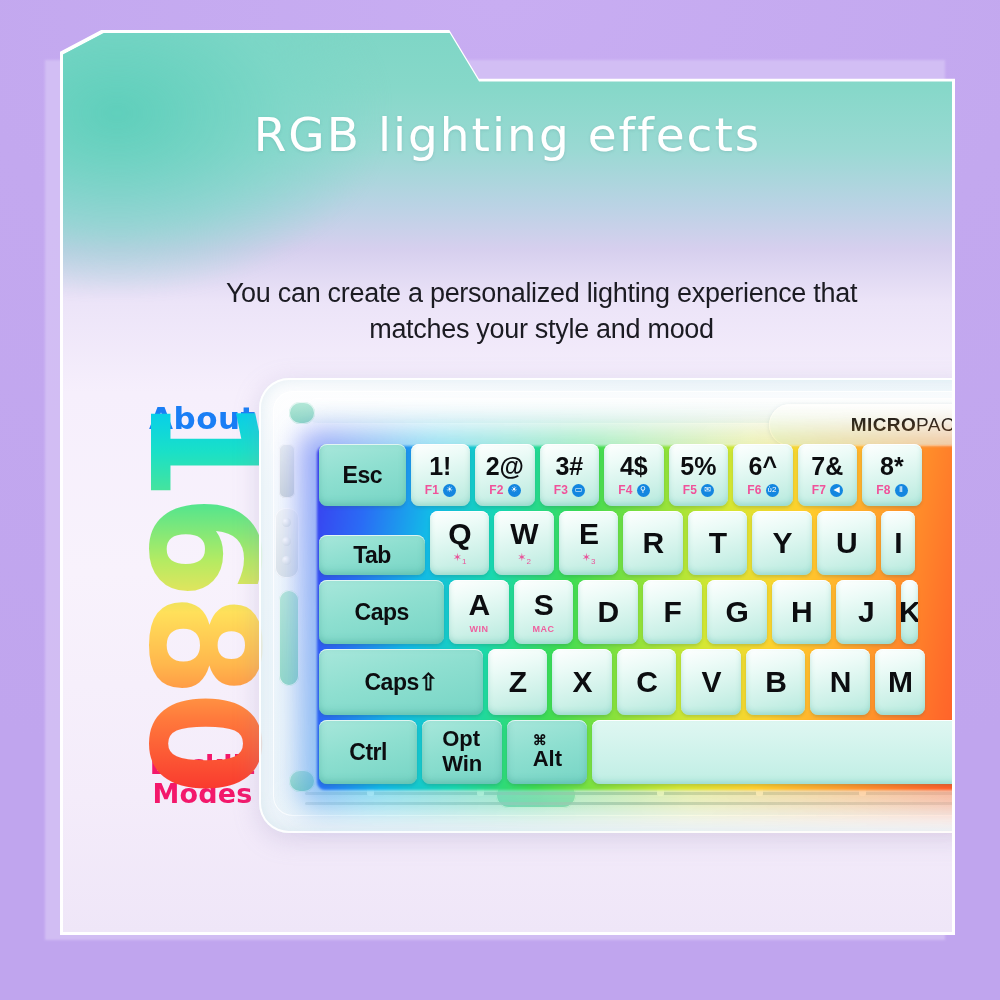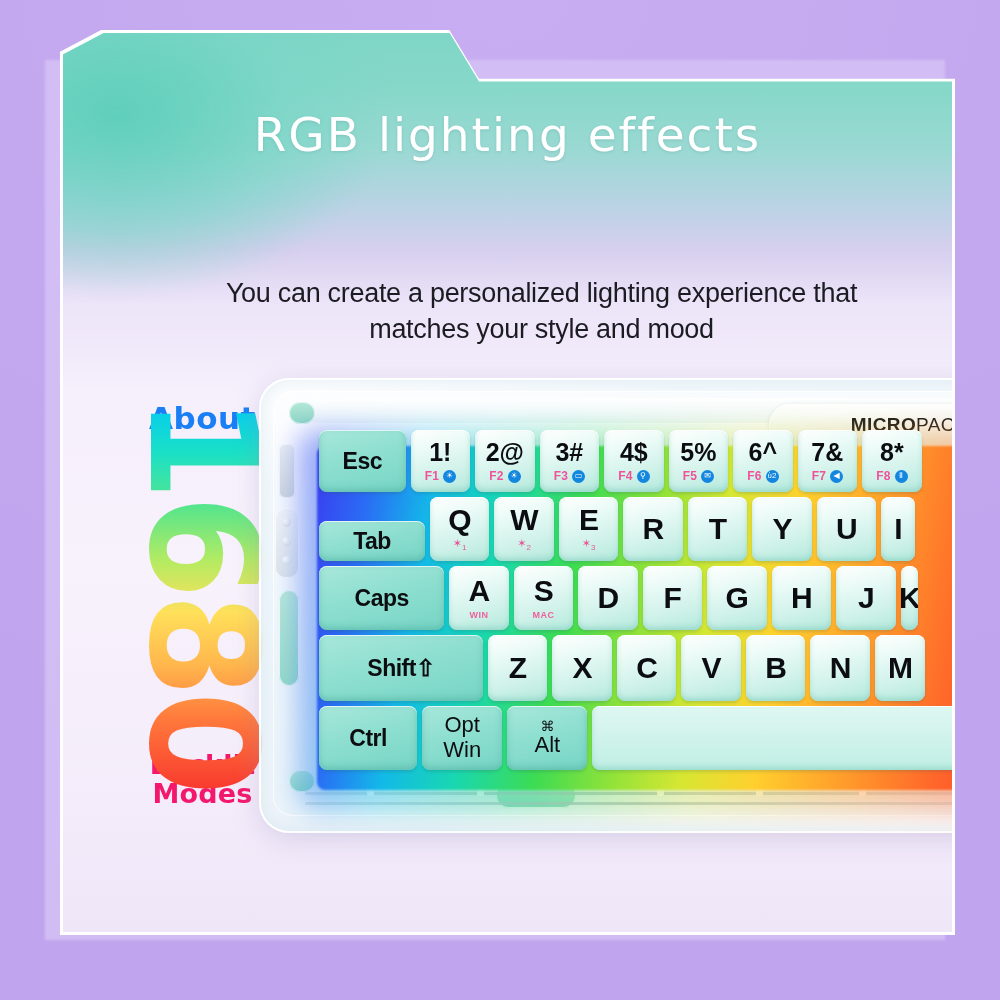--- a/index.html
+++ b/index.html
@@ -271,21 +271,21 @@
       rgba(70,80,245,.55) 0%,
       rgba(20,190,230,.45) 18%,
       rgba(40,215,110,.42) 38%,
       rgba(225,225,50,.40) 60%,
       rgba(255,150,45,.45) 82%,
       rgba(255,85,45,.50) 100%);
     filter: blur(14px);
   }
 
   
-  .keys { position: absolute; left: 60px; top: 52px; width: 664px; height: 404px; }
+  .keys { position: absolute; left: 60px; top: 66px; width: 664px; height: 404px; }
   .krow { position: absolute; left: 0; right: 0; display: flex; gap: 5px; }
   .krow.r0 { top: 0px;   height: 62px; }
   .krow.r1 { top: 67px;  height: 64px; }
   .krow.r2 { top: 136px; height: 64px; }
   .krow.r3 { top: 205px; height: 66px; }
   .krow.r4 { top: 276px; height: 64px; }
 
   .key {
     position: relative;
     border-radius: 8px;
@@ -320,21 +320,21 @@
   .key .fkey { font-size: 12px; font-weight: 700; color: #f0529a; letter-spacing: .2px; }
   .fico {
     width: 13px; height: 13px; border-radius: 50%;
     background: #1386e0;
     display: inline-flex; align-items: center; justify-content: center;
     color: #fff; font-size: 8px; line-height: 1;
   }
   .key .tiny { font-size: 9px; font-weight: 700; color: #ef5f9e; letter-spacing: .5px; margin-top: 4px; }
   .key .bt { font-size: 11px; color: #e8569b; margin-top: 3px; line-height: 1; }
   .key .bt sub { font-size: 8px; }
-  .key .two { font-size: 22px; font-weight: 400; line-height: 1.12; text-align: center; }
+  .key .two { font-size: 22px; font-weight: 700; line-height: 1.12; }
   .key .cmd { font-size: 14px; line-height: 1; }
 </style>
 </head>
 <body>
 
 <div class="bg-wash"></div>
 <div class="ghost-frame"></div>
 
 <div class="card-wrap">
   <div class="card-border"></div>
@@ -511,21 +511,21 @@
             </div>
             <div class="key" style="width: 59.5px; flex: 0 0 auto;">
               <div class="glyph ">J</div>
             </div>
             <div class="key" style="width: 17.575px; flex: 0 0 auto;">
               <div class="glyph ">K</div>
             </div>
           </div>
           <div class="krow r3">
             <div class="key mod" style="width: 163.99px; flex: 0 0 auto;">
-              <div class="glyph sm">Shift⇧</div>
+              <div class="glyph sm">Caps⇧</div>
             </div>
             <div class="key" style="width: 59.5px; flex: 0 0 auto;">
               <div class="glyph ">Z</div>
             </div>
             <div class="key" style="width: 59.5px; flex: 0 0 auto;">
               <div class="glyph ">X</div>
             </div>
             <div class="key" style="width: 59.5px; flex: 0 0 auto;">
               <div class="glyph ">C</div>
             </div>

